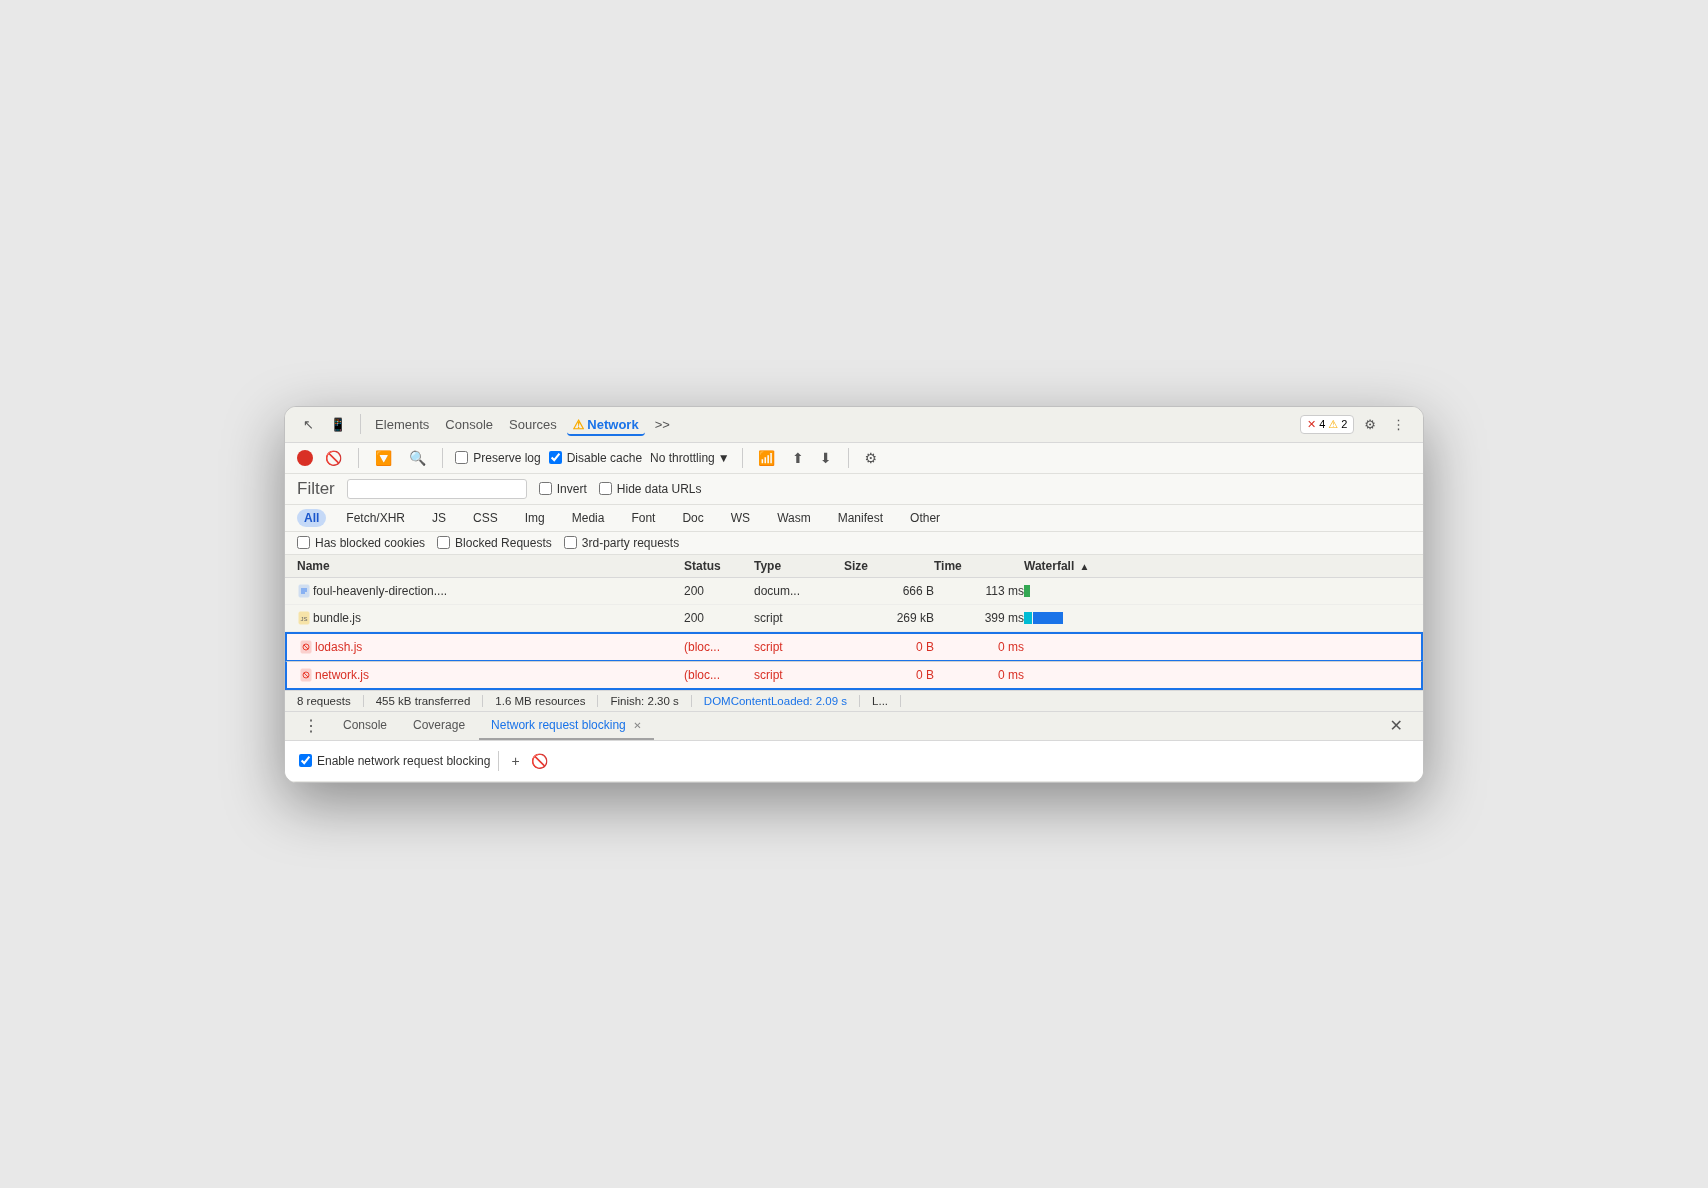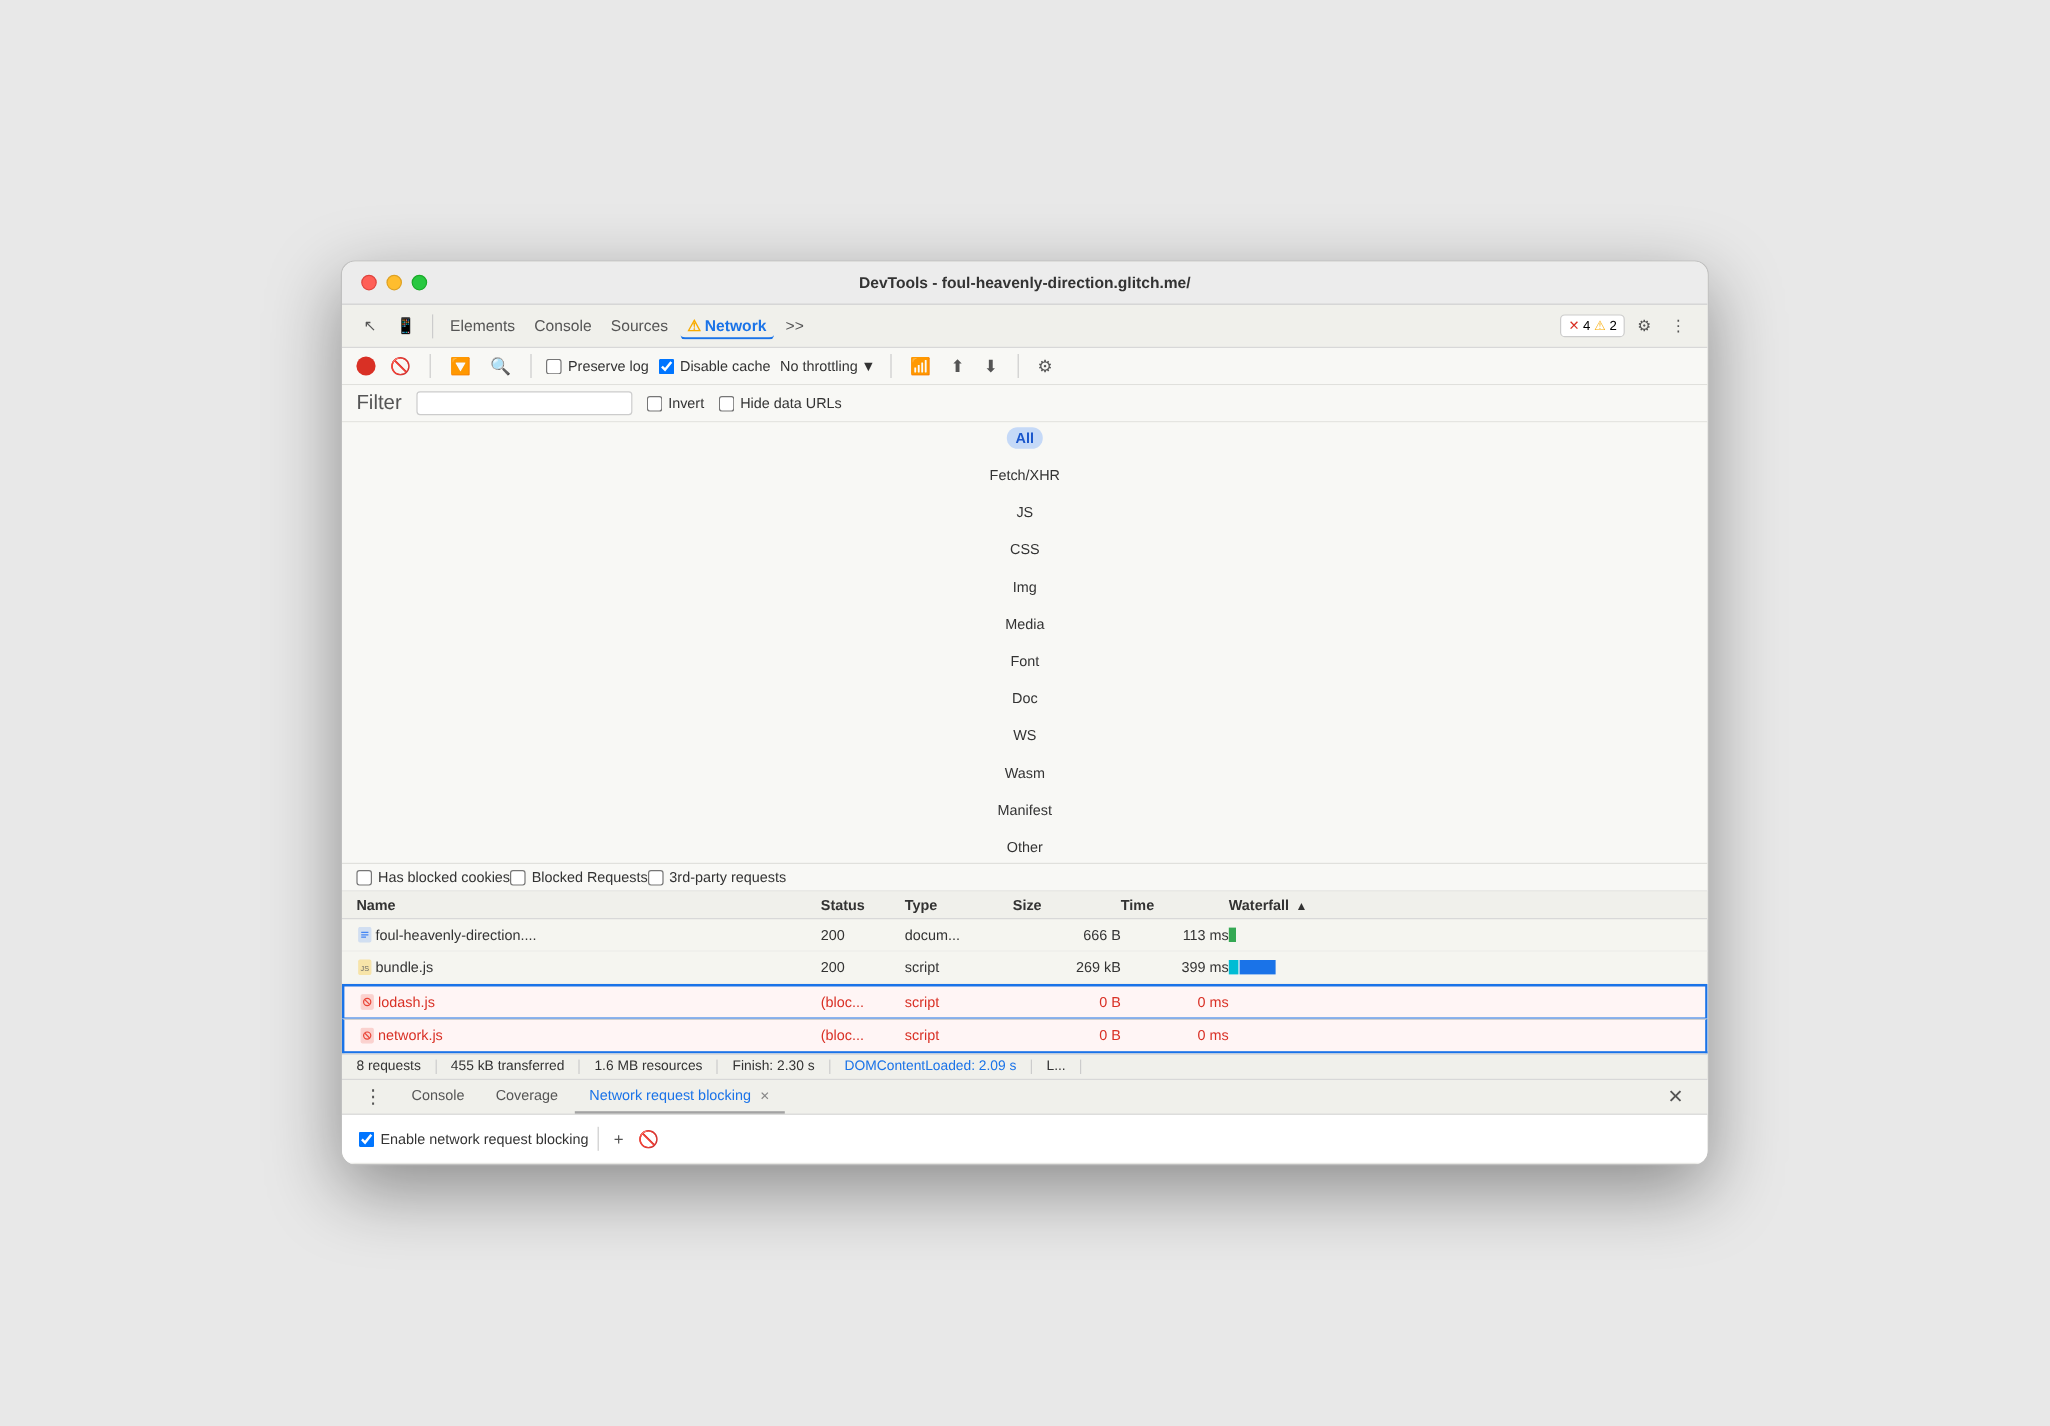--- a/index.html
+++ b/index.html
@@ -148,21 +148,20 @@
       width: 180px;
       background: white;
     }
     .type-filters {
       background: #f8f8f5;
       border-bottom: 1px solid #e0e0dc;
       padding: 4px 12px;
       display: flex;
       align-items: center;
       gap: 13px;
-      flex-direction: column;
     }
     .type-btn {
       background: none;
       border: none;
       cursor: pointer;
       padding: 2px 7px;
       border-radius: 3px;
       font-size: 12px;
       color: #333;
     }
@@ -171,20 +170,21 @@
       color: #1a56cc;
       font-weight: 600;
       border-radius: 10px;
     }
     .extra-filters {
       background: #f8f8f5;
       border-bottom: 1px solid #e0e0dc;
       padding: 4px 12px;
       display: flex;
       align-items: flex-end;
+      gap: 12px;
     }
     .table-header {
       background: #f0f0eb;
       border-bottom: 1px solid #d8d8d8;
       display: grid;
       grid-template-columns: 1fr 70px 90px 90px 90px 1fr;
       padding: 4px 12px;
       font-size: 12px;
       font-weight: 600;
       color: #333;
@@ -303,28 +303,20 @@
       height: 12px;
       display: inline-block;
     }
     .sort-arrow { margin-left: 2px; font-size: 10px; }
   </style>
 </head>
 <body>
 
 <div class="window">
 
-  <div class="title-bar">
-    <div class="traffic-lights">
-      <div class="traffic-light tl-red"></div>
-      <div class="traffic-light tl-yellow"></div>
-      <div class="traffic-light tl-green"></div>
-    </div>
-    <span class="title-text">DevTools - foul-heavenly-direction.glitch.me/</span>
-  </div>
 
   <div class="toolbar">
     <button class="toolbar-btn">
       <span>↖</span>
     </button>
     <button class="toolbar-btn">
       <span>📱</span>
     </button>
     <div class="toolbar-sep"></div>
     <button class="toolbar-btn">

